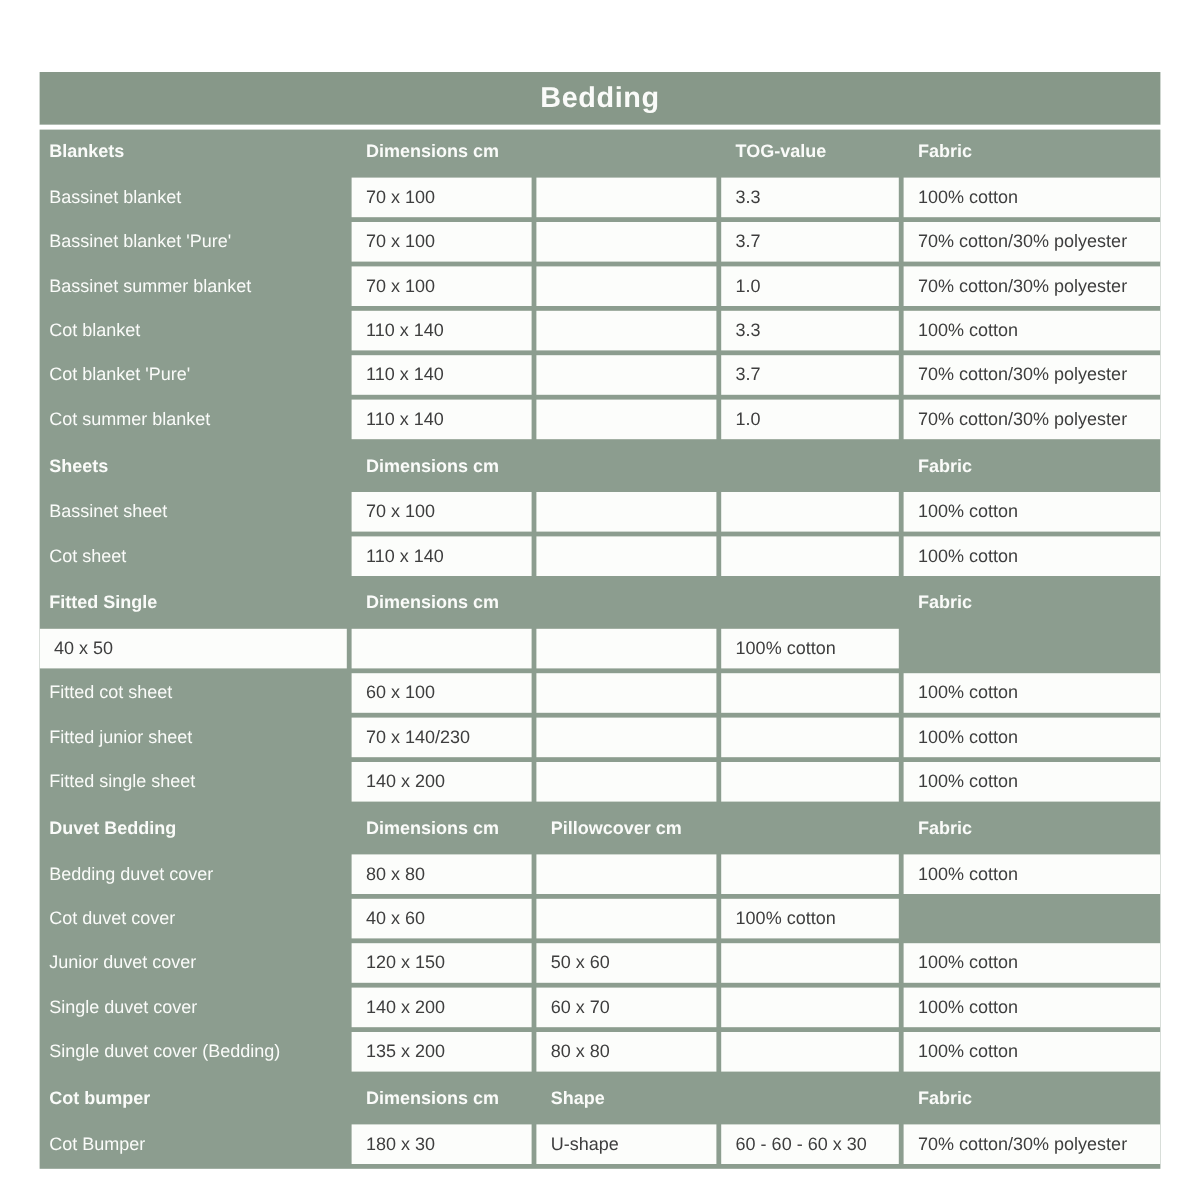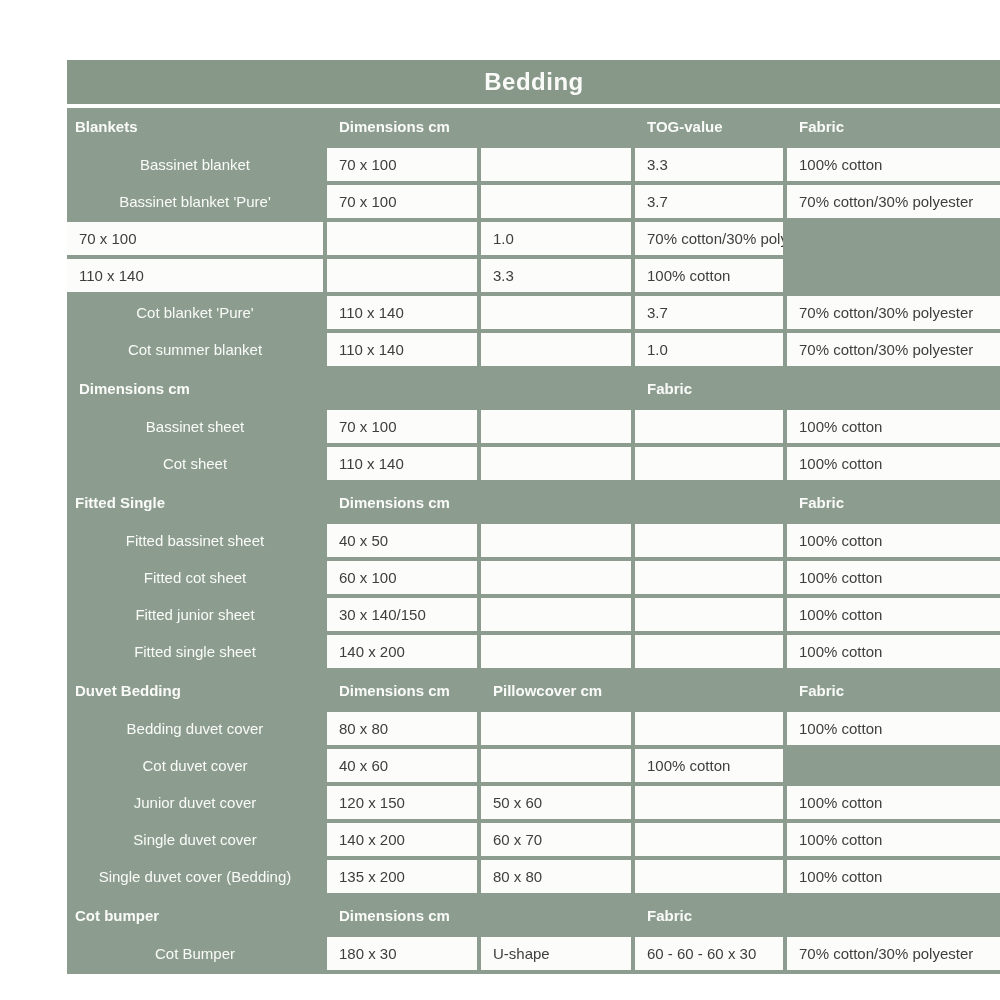--- a/index.html
+++ b/index.html
@@ -15,21 +15,20 @@
   body{
     background:var(--page-bg);
     font-family:"Liberation Sans", sans-serif;
     position:relative;
   }
   .bedding-table{
     position:absolute;
     left:33px;
     top:60px;
     width:934px;
-    margin-left:34px;
   }
   .title-bar{
     height:44px;
     background:var(--title-green);
     display:flex;
     align-items:center;
     justify-content:center;
   }
   .title-bar span{
     color:var(--header-text);
@@ -65,21 +64,20 @@
     color:var(--header-text);
     font-weight:bold;
   }
   .header-cell.label-cell{
     padding-left:8px;
   }
   .data-row .label-cell{
     padding:7px 8px;
     color:var(--header-text);
     font-weight:normal;
-    text-align:center;
   }
   .white-cell{
     background:var(--cell-bg);
     color:var(--cell-text);
     padding:7px 12px;
   }
 </style>
 </head>
 <body>
 
@@ -108,27 +106,29 @@
 
   <div class="row data-row">
     <div class="cell label-cell">Bassinet blanket 'Pure'</div>
     <div class="cell white-cell">70 x 100</div>
     <div class="cell white-cell"></div>
     <div class="cell white-cell">3.7</div>
     <div class="cell white-cell">70% cotton/30% polyester</div>
   </div>
 
   <div class="row data-row">
+    <div class="cell label-cell">Bassinet summer blanket</div>
     <div class="cell white-cell">70 x 100</div>
     <div class="cell white-cell"></div>
     <div class="cell white-cell">1.0</div>
     <div class="cell white-cell">70% cotton/30% polyester</div>
   </div>
 
   <div class="row data-row">
+    <div class="cell label-cell">Cot blanket</div>
     <div class="cell white-cell">110 x 140</div>
     <div class="cell white-cell"></div>
     <div class="cell white-cell">3.3</div>
     <div class="cell white-cell">100% cotton</div>
   </div>
 
   <div class="row data-row">
     <div class="cell label-cell">Cot blanket 'Pure'</div>
     <div class="cell white-cell">110 x 140</div>
     <div class="cell white-cell"></div>
@@ -141,20 +141,21 @@
     <div class="cell white-cell">110 x 140</div>
     <div class="cell white-cell"></div>
     <div class="cell white-cell">1.0</div>
     <div class="cell white-cell">70% cotton/30% polyester</div>
   </div>
 </div>
   </div>
 
   <div class="section">
     <div class="row header-row">
+      <div class="cell header-cell label-cell">Sheets</div>
       <div class="cell header-cell hc">Dimensions cm</div>
       <div class="cell header-cell hc"></div>
       <div class="cell header-cell hc"></div>
       <div class="cell header-cell hc">Fabric</div>
     </div>
     <div class="rows">
   <div class="row data-row">
     <div class="cell label-cell">Bassinet sheet</div>
     <div class="cell white-cell">70 x 100</div>
     <div class="cell white-cell"></div>
@@ -175,38 +176,37 @@
   <div class="section">
     <div class="row header-row">
       <div class="cell header-cell label-cell">Fitted Single</div>
       <div class="cell header-cell hc">Dimensions cm</div>
       <div class="cell header-cell hc"></div>
       <div class="cell header-cell hc"></div>
       <div class="cell header-cell hc">Fabric</div>
     </div>
     <div class="rows">
   <div class="row data-row">
-    <div class="cell label-cell">Fitted bassinet sheet</div>
     <div class="cell white-cell">40 x 50</div>
     <div class="cell white-cell"></div>
     <div class="cell white-cell"></div>
     <div class="cell white-cell">100% cotton</div>
   </div>
 
   <div class="row data-row">
     <div class="cell label-cell">Fitted cot sheet</div>
     <div class="cell white-cell">60 x 100</div>
     <div class="cell white-cell"></div>
     <div class="cell white-cell"></div>
     <div class="cell white-cell">100% cotton</div>
   </div>
 
   <div class="row data-row">
     <div class="cell label-cell">Fitted junior sheet</div>
-    <div class="cell white-cell">30 x 140/150</div>
+    <div class="cell white-cell">70 x 140/230</div>
     <div class="cell white-cell"></div>
     <div class="cell white-cell"></div>
     <div class="cell white-cell">100% cotton</div>
   </div>
 
   <div class="row data-row">
     <div class="cell label-cell">Fitted single sheet</div>
     <div class="cell white-cell">140 x 200</div>
     <div class="cell white-cell"></div>
     <div class="cell white-cell"></div>
@@ -262,20 +262,21 @@
     <div class="cell white-cell"></div>
     <div class="cell white-cell">100% cotton</div>
   </div>
 </div>
   </div>
 
   <div class="section">
     <div class="row header-row">
       <div class="cell header-cell label-cell">Cot bumper</div>
       <div class="cell header-cell hc">Dimensions cm</div>
+      <div class="cell header-cell hc">Shape</div>
       <div class="cell header-cell hc"></div>
       <div class="cell header-cell hc">Fabric</div>
     </div>
     <div class="rows">
   <div class="row data-row">
     <div class="cell label-cell">Cot Bumper</div>
     <div class="cell white-cell">180 x 30</div>
     <div class="cell white-cell">U-shape</div>
     <div class="cell white-cell">60 - 60 - 60 x 30</div>
     <div class="cell white-cell">70% cotton/30% polyester</div>

